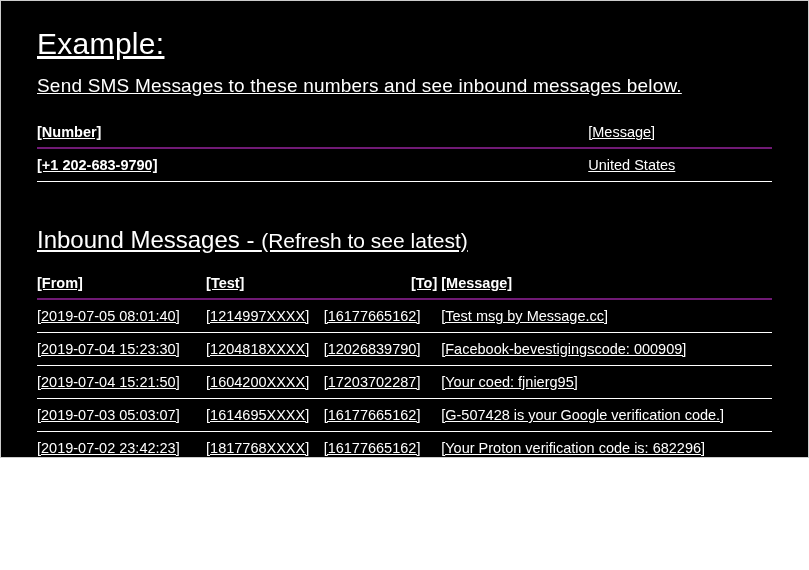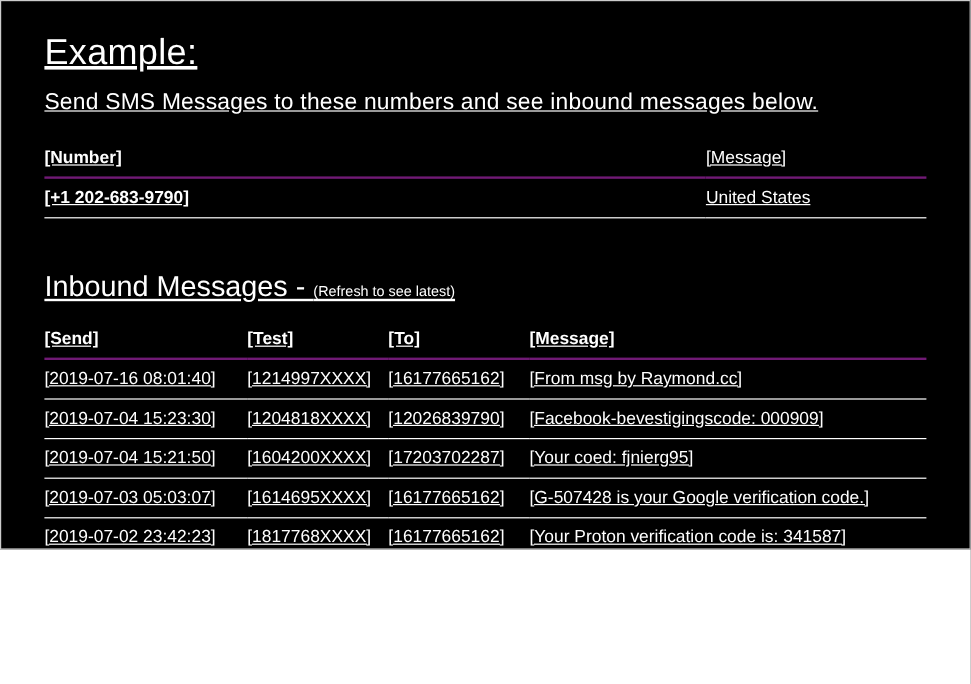--- a/index.html
+++ b/index.html
@@ -52,26 +52,26 @@
   .numbers-table .col-country { width: 25%; font-weight: 400; }
   .section2 {
     margin-top: 44px;
   }
   h2.section2-title {
     font-weight: 300;
     font-size: 24px;
     margin: 0 0 14px 0;
   }
   h2.section2-title .hint {
-    font-size: 12px;
+    font-size: 21px;
     font-weight: 300;
   }
   .messages-table .c-time  { width: 23%; }
   .messages-table .c-from  { width: 16%; }
-  .messages-table .c-to    { width: 16%; }
+  .messages-table .c-to    { width: 16%; text-align: right; }
   .messages-table .c-msg   { width: 45%; }
 </style>
 </head>
 <body>
 
 <div class="frame">
 
   <h1 class="title">Example:</h1>
   <p class="subtitle">Send SMS Messages to these numbers and see inbound messages below.</p>
 
@@ -91,32 +91,32 @@
   </table>
 
   <div class="section2">
     <h2 class="section2-title">
       <span>Inbound Messages - </span><span class="hint">(Refresh to see latest)</span>
     </h2>
 
     <table class="messages-table">
       <thead>
         <tr>
-          <th class="c-time">[Send]</th>
+          <th class="c-time">[From]</th>
           <th class="c-from">[Test]</th>
           <th class="c-to">[To]</th>
           <th class="c-msg">[Message]</th>
         </tr>
       </thead>
       <tbody>
         <tr>
-          <td>[2019-07-16 08:01:40]</td>
+          <td>[2019-07-05 08:01:40]</td>
           <td>[1214997XXXX]</td>
           <td>[16177665162]</td>
-          <td>[From msg by Raymond.cc]</td>
+          <td>[Test msg by Message.cc]</td>
         </tr>
         <tr>
           <td>[2019-07-04 15:23:30]</td>
           <td>[1204818XXXX]</td>
           <td>[12026839790]</td>
           <td>[Facebook-bevestigingscode: 000909]</td>
         </tr>
         <tr>
           <td>[2019-07-04 15:21:50]</td>
           <td>[1604200XXXX]</td>
@@ -126,19 +126,19 @@
         <tr>
           <td>[2019-07-03 05:03:07]</td>
           <td>[1614695XXXX]</td>
           <td>[16177665162]</td>
           <td>[G-507428 is your Google verification code.]</td>
         </tr>
         <tr>
           <td>[2019-07-02 23:42:23]</td>
           <td>[1817768XXXX]</td>
           <td>[16177665162]</td>
-          <td>[Your Proton verification code is: 341587]</td>
+          <td>[Your Proton verification code is: 682296]</td>
         </tr>
       </tbody>
     </table>
   </div>
 
 </div>
 
 </body></html>

